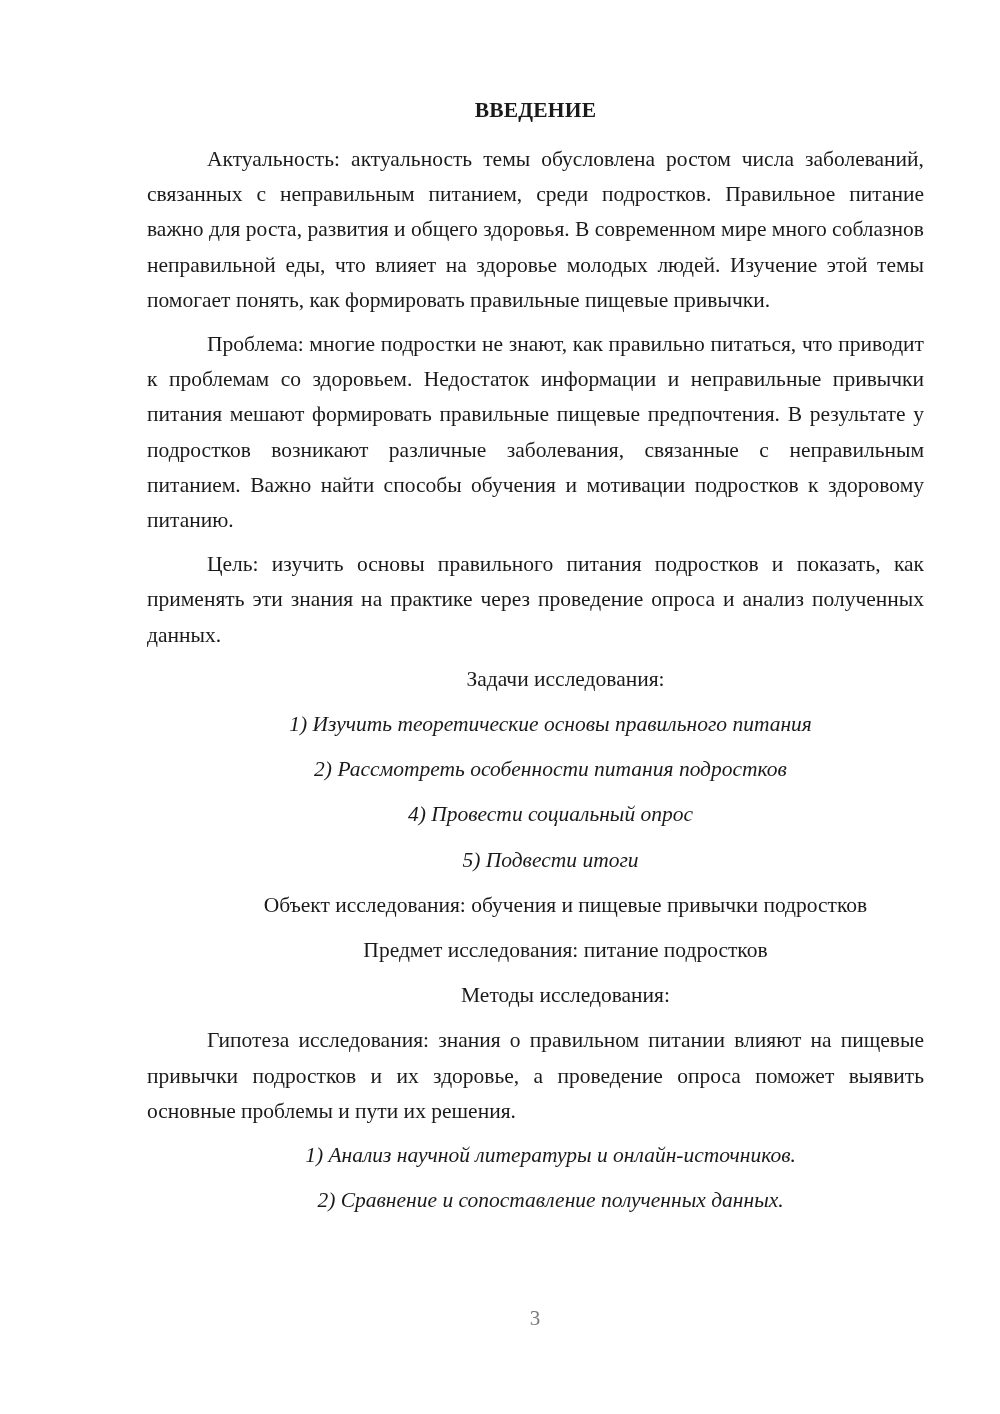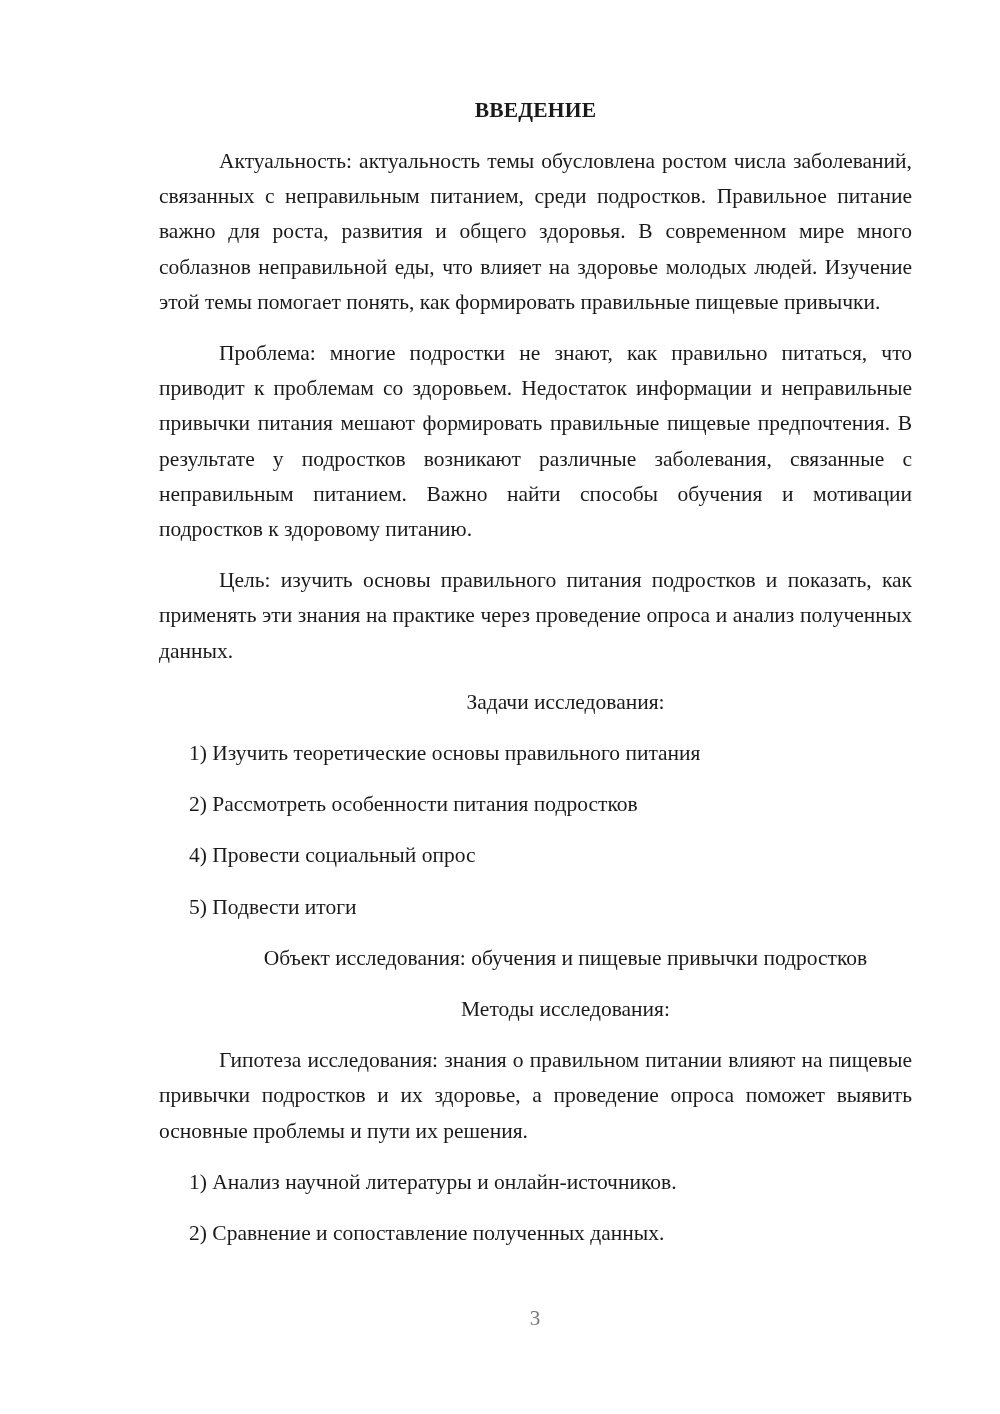--- a/index.html
+++ b/index.html
@@ -31,39 +31,40 @@
     }
     .title {
       text-align: center;
       font-weight: bold;
       font-size: 21.5px;
       line-height: 36px;
       margin: 0 0 0 0;
       letter-spacing: 0.2px;
     }
     p {
-      margin: 16px;
+      margin: 4px;
       font-size: 21.5px;
       line-height: 35.2px;
       text-align: justify;
     }
     .indent {
       text-indent: 60px;
     }
     .para {
       margin-bottom: 9px;
     }
     .line-item {
       text-align: center;
       margin-bottom: 10px;
     }
     .list-item {
-      text-align: left;
+      text-align: center;
       padding-left: 30px;
       margin-bottom: 10px;
+      font-style: italic;
     }
     .page-number {
       position: absolute;
       left: 0;
       width: 1070px;
       top: 1306px;
       text-align: center;
       font-size: 21px;
       color: #7a7a7a;
     }
@@ -83,20 +84,21 @@
 
     <p class="indent line-item">Задачи исследования:</p>
 
     <p class="list-item">1) Изучить теоретические основы правильного питания</p>
     <p class="list-item">2) Рассмотреть особенности питания подростков</p>
     <p class="list-item">4) Провести социальный опрос</p>
     <p class="list-item">5) Подвести итоги</p>
 
     <p class="indent line-item">Объект исследования: обучения и пищевые привычки подростков</p>
 
+    <p class="indent line-item">Предмет исследования: питание подростков</p>
 
     <p class="indent line-item">Методы исследования:</p>
 
     <p class="indent para">Гипотеза исследования: знания о правильном питании влияют на пищевые привычки подростков и их здоровье, а проведение опроса поможет выявить основные проблемы и пути их решения.</p>
 
     <p class="list-item">1) Анализ научной литературы и онлайн-источников.</p>
     <p class="list-item">2) Сравнение и сопоставление полученных данных.</p>
   </div>
 
   <div class="page-number">3</div>

